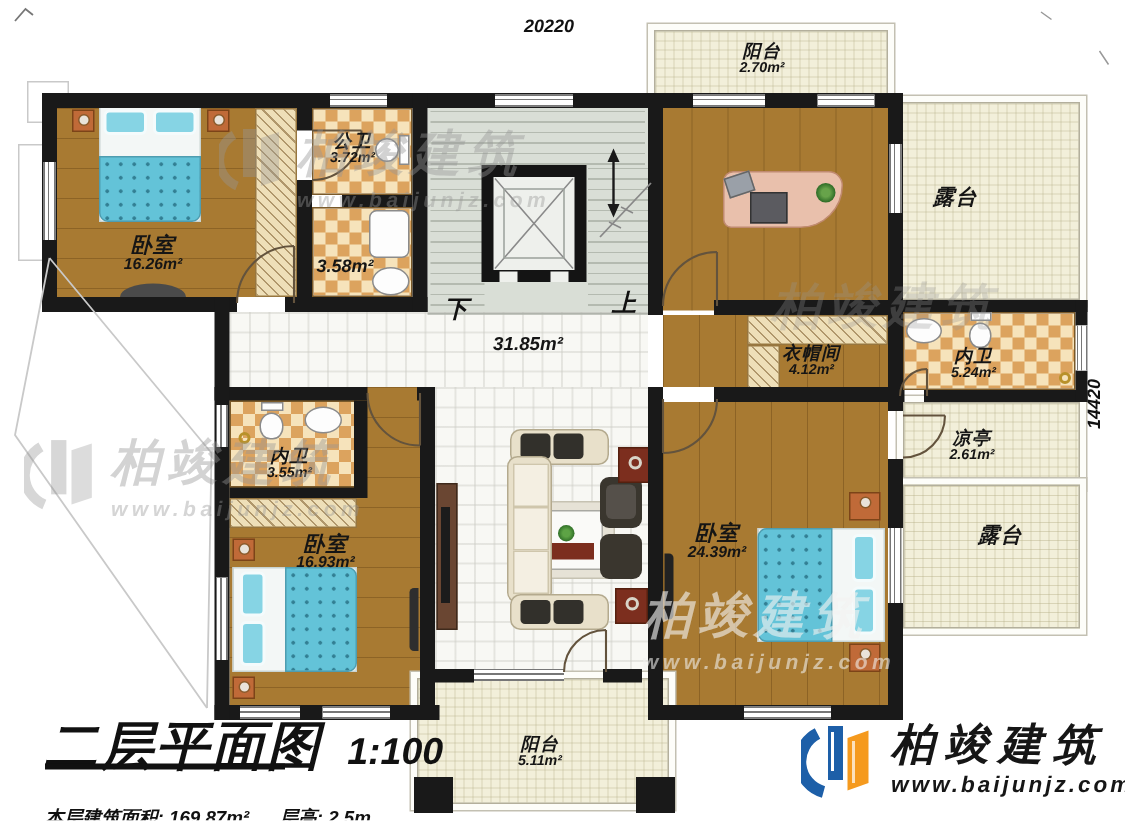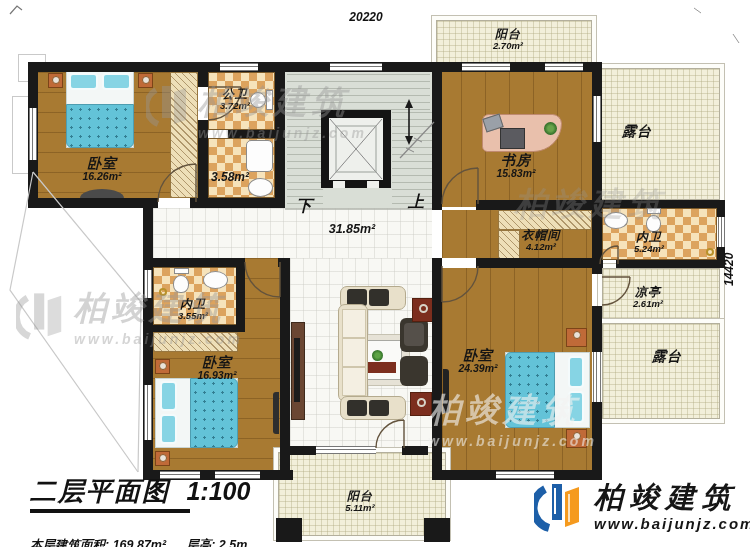--- a/index.html
+++ b/index.html
@@ -61,21 +61,21 @@
   
   .ovl{position:absolute;left:0;top:0;z-index:7;pointer-events:none;}
   
   .wm{position:absolute;z-index:9;display:flex;align-items:flex-start;gap:6px;pointer-events:none;}
   .wm-name{font-size:33px;font-weight:700;letter-spacing:5px;color:rgba(150,150,150,.42);white-space:nowrap;}
   .wm-url{font-size:14px;font-weight:700;letter-spacing:3px;color:rgba(150,150,150,.40);white-space:nowrap;}
   .wm-light .wm-name{color:rgba(242,242,240,.62);}
   .wm-light .wm-url{color:rgba(242,242,240,.58);}
   
   .tb{position:absolute;z-index:10;color:#111;}
-  .tb-title{font-size:26px;font-weight:700;letter-spacing:2px;display:inline-block;}
+  .tb-title{font-size:35px;font-weight:700;letter-spacing:2px;display:inline-block;}
   .tb-scale{font-size:25px;font-weight:700;display:inline-block;margin-left:12px;vertical-align:baseline;}
   .tb-rule{position:absolute;z-index:10;background:#111;}
   .tb-info{position:absolute;z-index:10;font-size:12.5px;font-weight:700;color:#111;display:flex;gap:20px;white-space:nowrap;}
   
   .logo{position:absolute;z-index:10;display:flex;align-items:center;gap:8px;}
   .logo-name{font-size:29px;font-weight:700;letter-spacing:7px;color:#161616;line-height:1;white-space:nowrap;}
   .logo-url{font-size:15px;font-weight:700;letter-spacing:2px;color:#161616;margin-top:3px;white-space:nowrap;}
 </style>
 </head>
 <body>
@@ -279,24 +279,20 @@
   <div class="lbl lbl-sm" style="left:206px;top:88px;width:58px;">
     <span class="nm">公卫</span>
     <span class="ar">3.72m²</span>
   </div>
   <div class="lbl" style="left:200px;top:171px;width:60px;">
     <span class="ar" style="font-size:12px;">3.58m²</span>
   </div>
   <div class="lbl" style="left:316px;top:223px;width:72px;">
     <span class="ar" style="font-size:12.5px;">31.85m²</span>
   </div>
-  <div class="lbl" style="left:484px;top:153px;width:64px;">
-    <span class="nm">书房</span>
-    <span class="ar">15.83m²</span>
-  </div>
   <div class="lbl lbl-sm" style="left:478px;top:28px;width:60px;">
     <span class="nm">阳台</span>
     <span class="ar">2.70m²</span>
   </div>
   <div class="lbl" style="left:608px;top:124px;width:58px;">
     <span class="nm">露台</span>
   </div>
   <div class="lbl lbl-sm" style="left:508px;top:229px;width:66px;">
     <span class="nm">衣帽间</span>
     <span class="ar">4.12m²</span>

